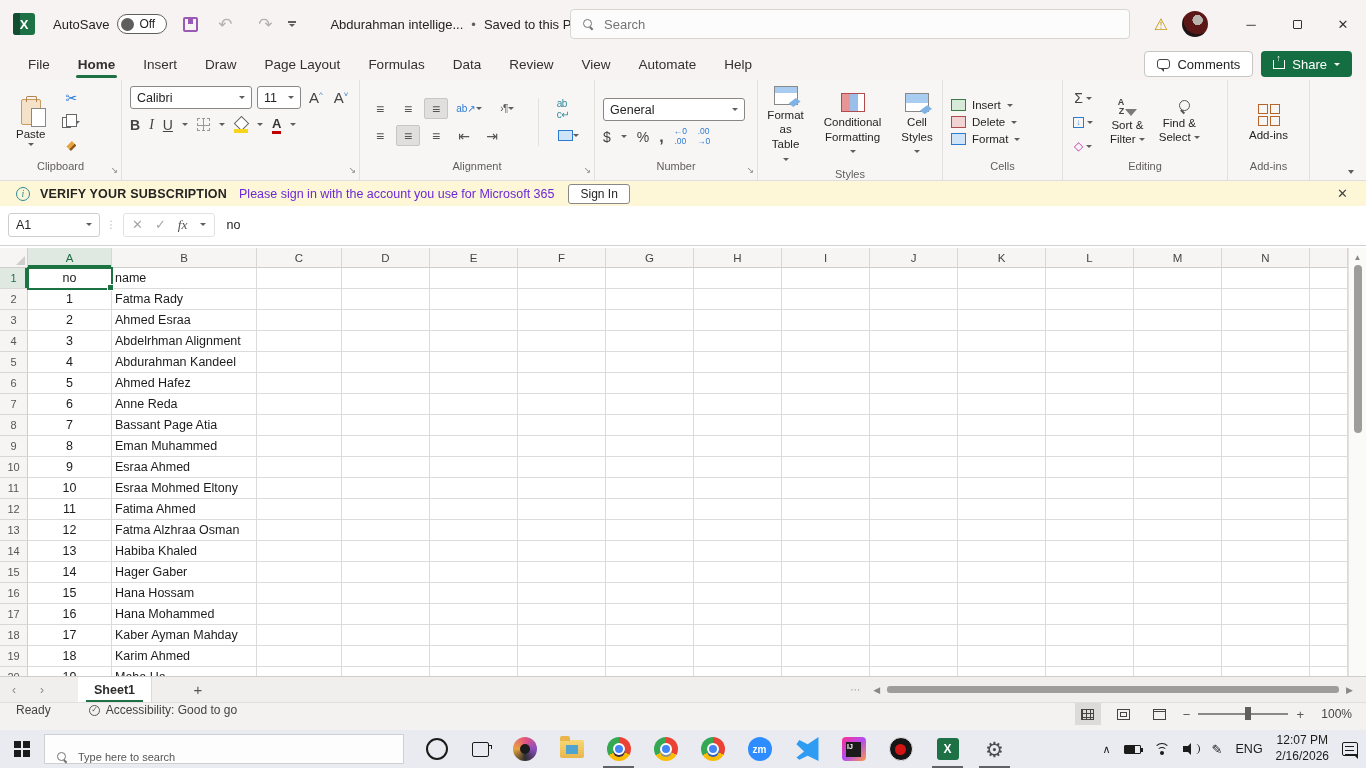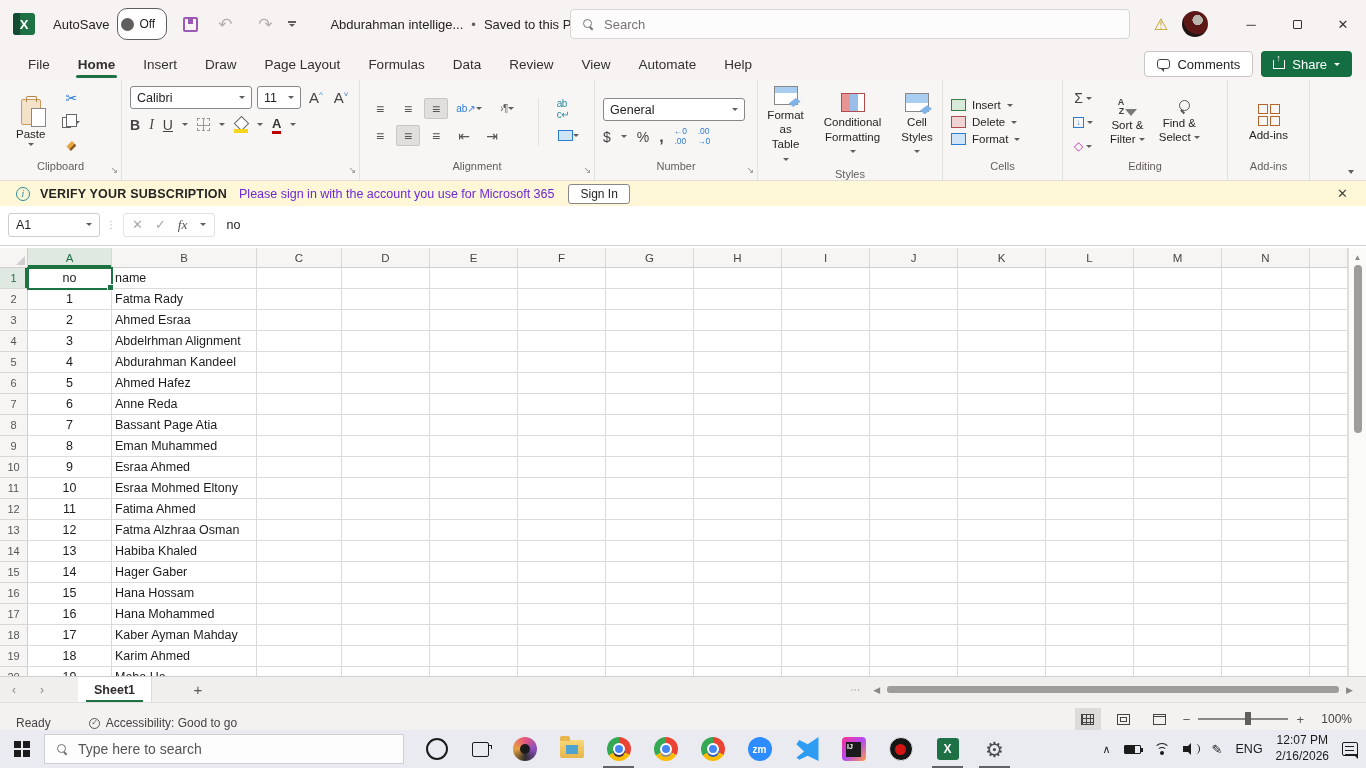--- a/index.html
+++ b/index.html
@@ -8,21 +8,21 @@
   
   .cv { display:inline-block; width:0; height:0; border-left:3.5px solid transparent; border-right:3.5px solid transparent; border-top:4px solid #605e5c; vertical-align:middle; }
   .cv.sm { border-left-width:3px; border-right-width:3px; border-top-width:3.5px; }
 
   
   #titlebar { position:absolute; top:0; left:0; width:1366px; height:48px; background:#f6f3f2; display:flex; align-items:center; }
   .xl-logo { width:22px; height:22px; margin-left:13px; background:#1e7145; border-radius:3px; position:relative; display:flex; align-items:center; justify-content:center; color:#fff; font-weight:bold; font-size:13px; }
   .xl-logo::before { content:""; position:absolute; left:0; top:0; bottom:0; width:7px; background:#134c30; border-radius:3px 0 0 3px; }
   .xl-logo span { position:relative; }
   #autosave-wrap { margin-left:18px; display:flex; align-items:center; gap:8px; font-size:13px; color:#252423; }
-  .toggle { width:50px; height:32px; border:1px solid #605e5c; border-radius:10px; display:flex; align-items:center; padding:0 3px; gap:5px; background:#fff; }
+  .toggle { width:50px; height:20px; border:1px solid #605e5c; border-radius:10px; display:flex; align-items:center; padding:0 3px; gap:5px; background:#fff; }
   .toggle .knob { width:13px; height:13px; border-radius:50%; background:#605e5c; }
   .toggle .tlabel { font-size:12px; color:#252423; }
   .qa-btn { margin-left:14px; font-size:17px; color:#8a8886; width:26px; text-align:center; }
   .floppy { display:inline-block; width:15px; height:15px; border:2px solid #9b59b6; border-radius:2px; position:relative; margin-left:16px; }
   .floppy::before { content:""; position:absolute; top:0; left:3px; width:5px; height:5px; background:#9b59b6; }
   .qa-custom { margin-left:10px; display:inline-flex; flex-direction:column; align-items:center; gap:1px; }
   .qa-custom i { display:block; width:8px; height:1.5px; background:#605e5c; }
   #doc-title-wrap { margin-left:34px; display:flex; align-items:center; gap:8px; font-size:13px; color:#252423; }
   #doc-title-wrap .dot { color:#605e5c; }
   #doc-title-wrap .saved { color:#252423; }
@@ -156,21 +156,21 @@
   .navarr { color:#8a8886; font-size:12px; width:28px; text-align:center; }
   #sheet-tab { background:#fff; height:100%; padding:0 16px; display:flex; align-items:center; font-size:12.5px; font-weight:bold; color:#2e2d2c; position:relative; margin-left:22px; border-right:1px solid #dcdad8; }
   #sheet-tab::after { content:""; position:absolute; left:8px; right:8px; bottom:0; height:2.5px; background:#1e7145; }
   #addsheet { margin-left:34px; color:#555; font-size:15px; width:24px; text-align:center; }
   #hscroll { margin-left:auto; display:flex; align-items:center; margin-right:10px; gap:4px; }
   #hscroll .dots3 { color:#9a9896; font-size:10px; margin-right:6px; }
   #hscroll .harr { color:#8a8886; font-size:9px; padding:0 3px; }
   #hthumb { width:452px; height:7px; background:#9f9d9b; border-radius:3px; }
 
   
-  #statusbar { position:absolute; top:702px; left:0; width:1366px; height:28px; background:#f4f2f1; border-top:1px solid #e1dfdd; display:flex; align-items:flex-end; font-size:12px; color:#444; }
+  #statusbar { position:absolute; top:702px; left:0; width:1366px; height:28px; background:#f4f2f1; border-top:1px solid #e1dfdd; display:flex; align-items:flex-start; font-size:12px; color:#444; }
   #status-mode { margin-left:16px; }
   #accessibility { margin-left:38px; display:flex; align-items:center; gap:6px; }
   .acc-ic { width:11px; height:11px; border:1.3px solid #555; border-radius:50%; position:relative; }
   .acc-ic::after { content:"✓"; position:absolute; font-size:8px; left:1.5px; top:-1px; color:#555; }
   #status-right { margin-left:auto; display:flex; align-items:center; margin-right:14px; gap:10px; }
   .viewbtn { width:26px; height:22px; display:flex; align-items:center; justify-content:center; }
   .viewbtn.on { background:#dddbda; }
   .vb-normal { width:13px; height:11px; border:1.3px solid #444; background:
       linear-gradient(#444 1px,transparent 1px) 0 3px/100% 4px repeat-y,
       linear-gradient(90deg,#444 1px,transparent 1px) 4px 0/4px 100% repeat-x; }
@@ -181,21 +181,21 @@
   #zoomctl .zsym { font-size:13px; color:#555; }
   .ztrack { width:90px; height:1.5px; background:#8a8886; position:relative; }
   .zknob { position:absolute; left:47px; top:-6px; width:6px; height:13px; background:#605e5c; }
   #zoom-pct { width:38px; text-align:right; }
 
   
   #taskbar { position:absolute; top:730px; left:0; width:1366px; height:38px; background:#e9ebf0; display:flex; align-items:center; }
   #start { width:44px; height:100%; display:flex; align-items:center; justify-content:center; }
   .win-ic { width:16px; height:16px; display:grid; grid-template-columns:1fr 1fr; gap:1.5px; }
   .win-ic i { background:#1b1b1b; }
-  #tb-searchbox { width:360px; height:30px; background:#fdfdfd; border:1px solid #cfd0d4; display:flex; align-items:center; gap:10px; padding-left:12px; color:#555; font-size:14px; }
+  #tb-searchbox { width:360px; height:30px; background:#fdfdfd; border:1px solid #cfd0d4; display:flex; align-items:flex-end; gap:10px; padding-left:12px; color:#555; font-size:11px; }
   .cortana { width:22px; height:22px; border:2.2px solid #1b1b1b; border-radius:50%; margin-left:22px; }
   .taskview { width:17px; height:15px; border:1.6px solid #1b1b1b; border-radius:2px; position:relative; margin-left:24px; }
   .taskview::after { content:""; position:absolute; right:-4px; top:2px; width:3px; height:3px; border-top:1.6px solid #1b1b1b; border-right:1.6px solid #1b1b1b; }
   #tb-icons { display:flex; align-items:center; height:100%; margin-left:12px; }
   .tbslot { width:47px; height:100%; display:flex; align-items:center; justify-content:center; position:relative; }
   .tbslot.open::after { content:""; position:absolute; bottom:0; left:8px; right:8px; height:2.5px; background:#5f6368; }
   .ic-media { width:24px; height:24px; border-radius:50%; background:conic-gradient(#e75480,#8a4fbe,#2d2d2d,#e7a23d,#e75480); position:relative; }
   .ic-media::after { content:""; position:absolute; inset:7px; border-radius:50%; background:#1b1b1b; }
   .ic-folder { width:24px; height:18px; background:linear-gradient(#f8d775,#e8b64c); border-radius:2px; position:relative; }
   .ic-folder::before { content:""; position:absolute; top:-4px; left:0; width:10px; height:5px; background:#e8b64c; border-radius:2px 2px 0 0; }

